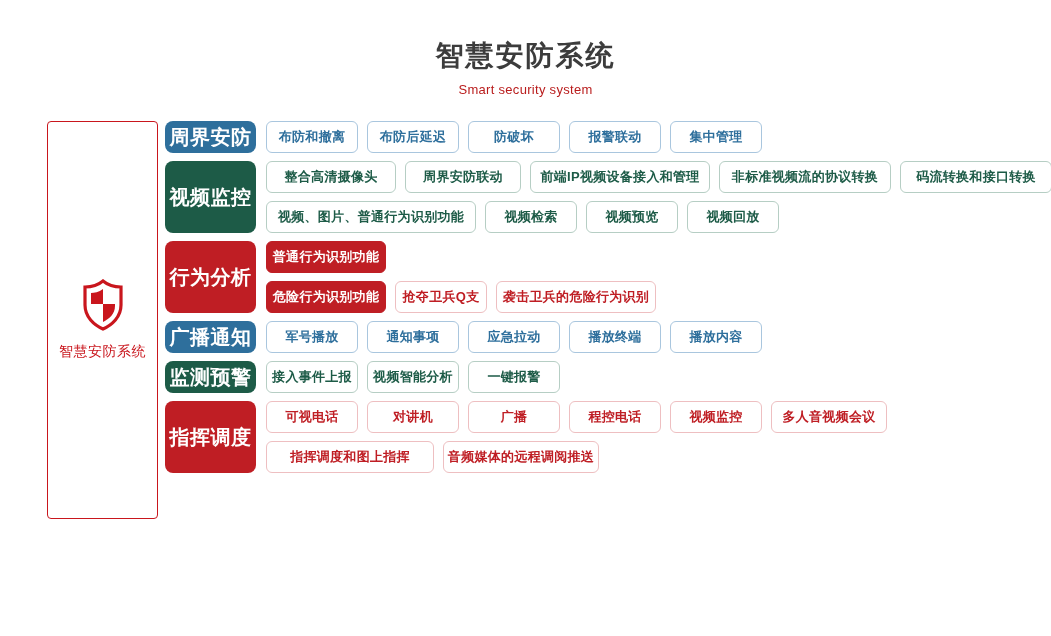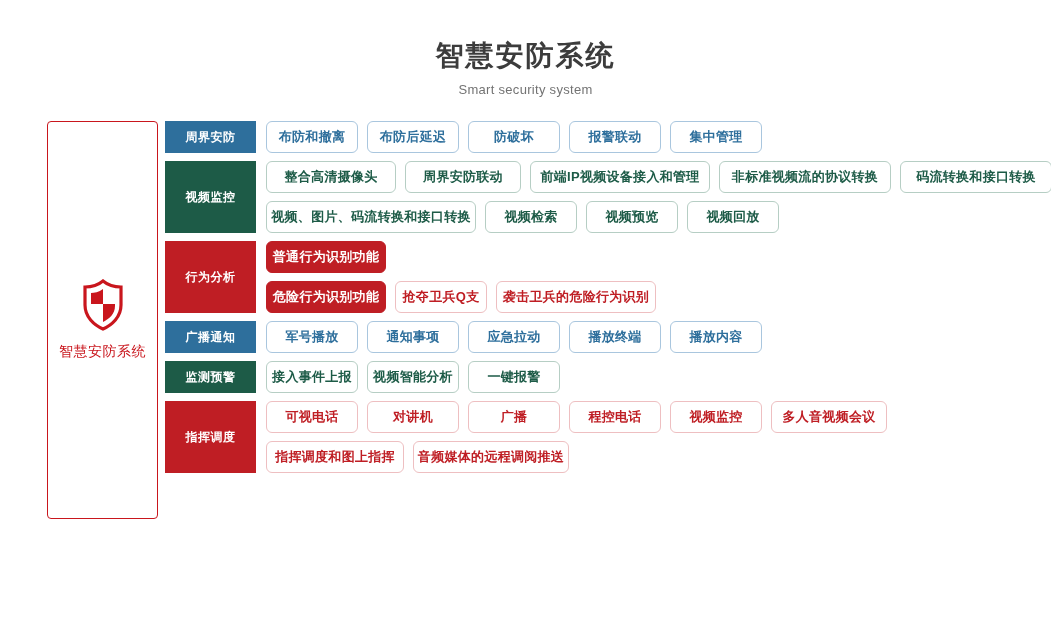--- a/index.html
+++ b/index.html
@@ -25,21 +25,21 @@
   .header-title {
     font-size: 28px;
     font-weight: bold;
     color: #3c3c3c;
     letter-spacing: 2px;
     line-height: 1.25;
     margin: 0;
   }
   .header-subtitle {
     font-size: 13px;
-    color: #737373;
+    color: #b91c1c;
     margin-top: 9px;
     letter-spacing: 0.3px;
   }
 
   
   .diagram {
     position: relative;
     margin-top: 24px;
     padding-left: 47px;
     display: flex;
@@ -83,23 +83,23 @@
   .row {
     display: flex;
     align-items: stretch;
     margin-bottom: 8px;
   }
   .row:last-child { margin-bottom: 0; }
 
   .cat {
     width: 91px;
     flex: none;
-    border-radius: 0;
+    border-radius: 8px;
     color: #ffffff;
-    font-size: 12px;
+    font-size: 20px;
     font-weight: bold;
     letter-spacing: 0.5px;
     display: flex;
     align-items: center;
     justify-content: center;
     text-align: center;
   }
   .cat.blue  { background: #2e6f9c; }
   .cat.green { background: #1d5b47; }
   .cat.red   { background: #bf1e24; }
@@ -194,21 +194,21 @@
       <div class="cat green">视频监控</div>
       <div class="lines">
         <div class="line">
           <span class="pill green w-130">整合高清摄像头</span>
           <span class="pill green w-120" style="width:116px;padding:11px;">周界安防联动</span>
           <span class="pill green" style="width:180px;padding:0;">前端IP视频设备接入和管理</span>
           <span class="pill green" style="width:172px;padding:0;">非标准视频流的协议转换</span>
           <span class="pill green" style="width:152px;padding:0;">码流转换和接口转换</span>
         </div>
         <div class="line">
-          <span class="pill green" style="width:210px;padding:0;">视频、图片、码流转换和接口转换</span>
+          <span class="pill green" style="width:210px;padding:0;">视频、图片、普通行为识别功能</span>
           <span class="pill green w-92">视频检索</span>
           <span class="pill green w-92">视频预览</span>
           <span class="pill green w-92">视频回放</span>
         </div>
       </div>
     </div>
 
     <div class="row row-behav">
       <div class="cat red">行为分析</div>
       <div class="lines">
@@ -252,20 +252,20 @@
       <div class="lines">
         <div class="line">
           <span class="pill red w-92">可视电话</span>
           <span class="pill red w-92">对讲机</span>
           <span class="pill red w-92">广播</span>
           <span class="pill red w-92">程控电话</span>
           <span class="pill red w-92">视频监控</span>
           <span class="pill red" style="width:116px;padding:0;">多人音视频会议</span>
         </div>
         <div class="line">
-          <span class="pill red" style="width:138px;padding:0;">指挥调度和图上指挥</span>
+          <span class="pill red" style="width:168px;padding:0;">指挥调度和图上指挥</span>
           <span class="pill red" style="width:156px;padding:0;">音频媒体的远程调阅推送</span>
         </div>
       </div>
     </div>
 
   </div>
 </div>
 
 </body></html>

